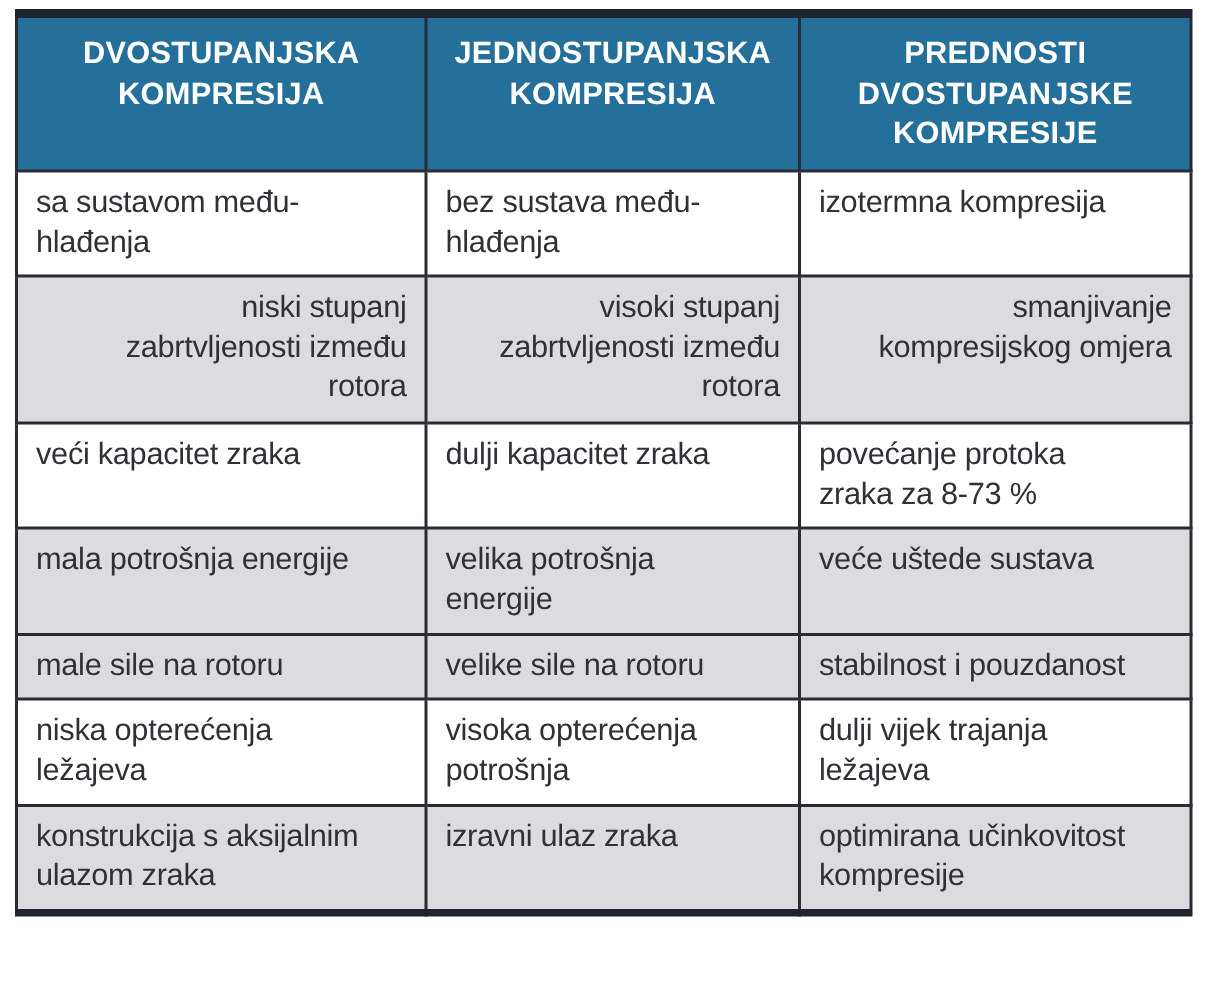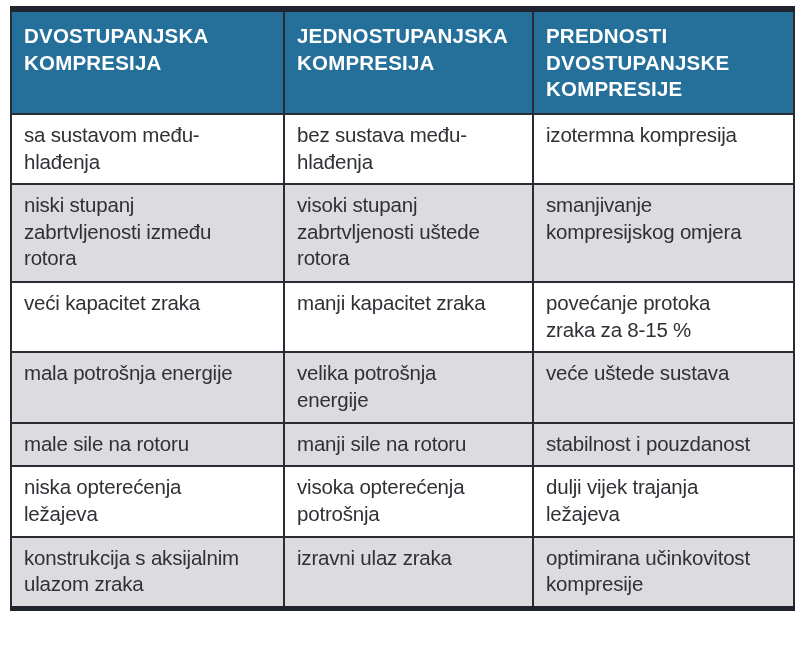--- a/index.html
+++ b/index.html
@@ -31,21 +31,21 @@
   table.cmp-table {
     border-top: 6px solid #20242e;
     border-bottom: 5px solid #20242e;
   }
   .cmp-table col.c1 { width: 273px; }
   .cmp-table col.c2 { width: 249px; }
   .cmp-table col.c3 { width: 261px; }
   .cmp-table th {
     background: #25709A;
     color: #ffffff;
-    text-align: left;
+    text-align: center;
     vertical-align: top;
     font-size: 20.5px;
     line-height: 1.3;
     font-weight: bold;
     padding: 11px 12px 10px 12px;
     height: 91px;
     box-sizing: border-box;
     white-space: pre-line;
     letter-spacing: 0.2px;
   }
@@ -56,21 +56,21 @@
     line-height: 1.3;
     padding: 7px 12px 8px 12px;
     box-sizing: border-box;
     white-space: pre-line;
     letter-spacing: -0.2px;
     margin-left: 36px;
   }
   .cmp-table tr.even td { background: #ffffff; }
   .cmp-table tr.odd td  { background: #dcdcde; }
   tr.r1 { height: 65px; }
-  tr.r2 { height: 98px; }
+  tr.r2 { height: 98px; text-align: right; }
   tr.r3 { height: 64px; padding-left: 17px; }
   tr.r4 { height: 59px; }
   tr.r5 { height: 64px; }
   tr.r6 { height: 38px; border-radius: 13px; }
   tr.r7 { height: 68px; }
   tr.r8 { height: 68px; }
 </style>
 </head>
 <body>
 
@@ -98,40 +98,40 @@
 hlađenja</td>
         <td>bez sustava među-
 hlađenja</td>
         <td>izotermna kompresija</td>
       </tr>
       <tr class="odd r2">
         <td>niski stupanj
 zabrtvljenosti između
 rotora</td>
         <td>visoki stupanj
-zabrtvljenosti uštede
+zabrtvljenosti između
 rotora</td>
         <td>smanjivanje
 kompresijskog omjera</td>
       </tr>
       <tr class="even r3">
         <td>veći kapacitet zraka</td>
-        <td>manji kapacitet zraka</td>
+        <td>dulji kapacitet zraka</td>
         <td>povećanje protoka
-zraka za 8-15 %</td>
+zraka za 8-73 %</td>
       </tr>
       <tr class="odd r4">
         <td>mala potrošnja energije</td>
         <td>velika potrošnja
 energije</td>
         <td>veće uštede sustava</td>
       </tr>
       <tr class="odd r6">
         <td>male sile na rotoru</td>
-        <td>manji sile na rotoru</td>
+        <td>velike sile na rotoru</td>
         <td>stabilnost i pouzdanost</td>
       </tr>
       <tr class="even r7">
         <td>niska opterećenja
 ležajeva</td>
         <td>visoka opterećenja
 potrošnja</td>
         <td>dulji vijek trajanja
 ležajeva</td>
       </tr>

